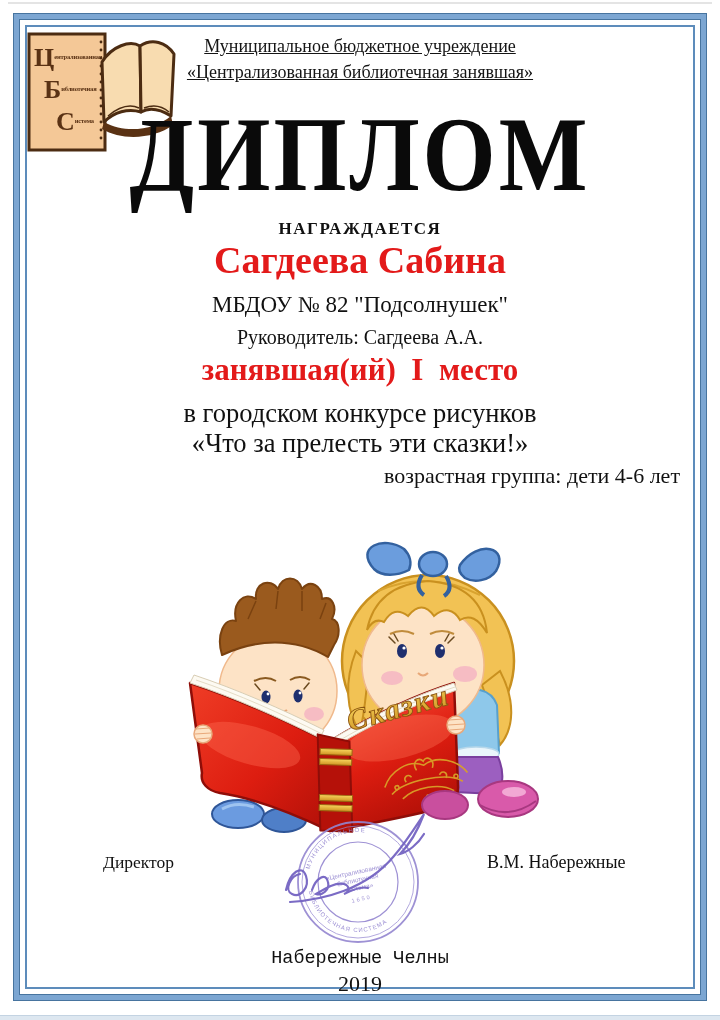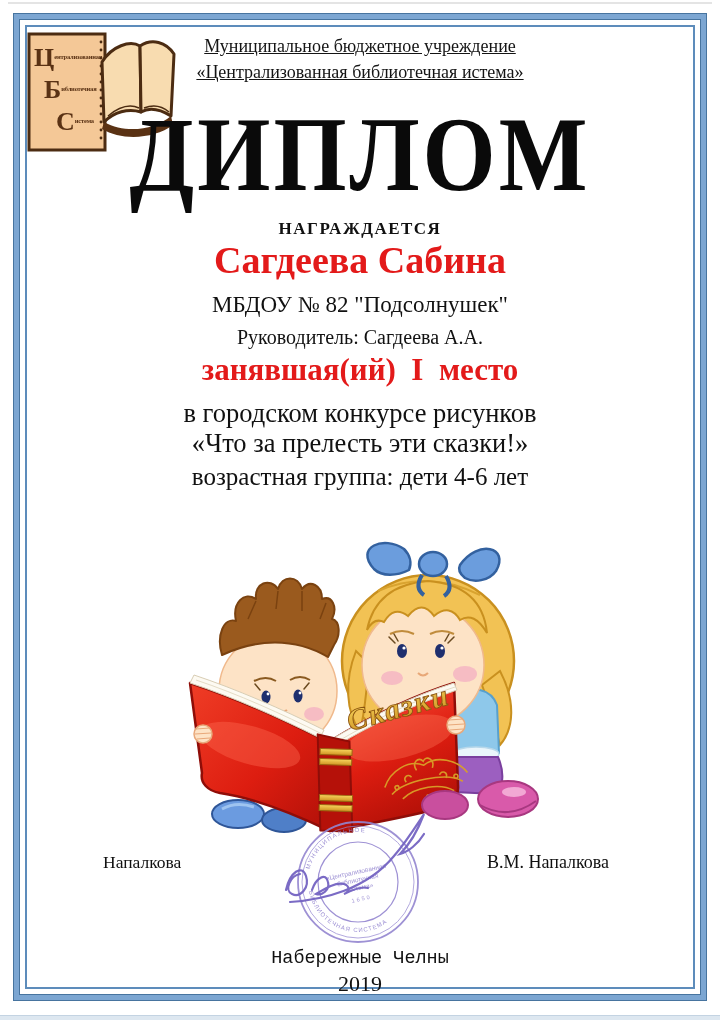--- a/index.html
+++ b/index.html
@@ -14,21 +14,21 @@
   .cblock{position:absolute;left:40px;right:40px;text-align:center;}
   .org{top:33px;font-size:18px;line-height:26px;color:#141414;text-decoration:underline;}
   .title{top:102px;font-size:94px;line-height:94px;font-weight:700;letter-spacing:3px;color:#0a0a0a;
          transform:scaleY(1.12);transform-origin:50% 0;}
   .awarded{top:219px;font-size:17px;font-weight:700;letter-spacing:1.5px;}
   .recipient{top:238px;font-size:38px;font-weight:700;color:#e31a1a;}
   .institution{top:292px;font-size:23px;}
   .supervisor{top:326px;font-size:20px;text-align:center;}
   .place{top:352px;font-size:31px;font-weight:700;color:#e31a1a;white-space:pre;}
   .contest{top:398px;font-size:26.5px;line-height:30px;}
-  .age{top:463px;font-size:25px;}
+  .age{top:463px;font-size:22px;text-align:right;}
   .illu{position:absolute;left:178px;top:533px;width:372px;height:302px;}
   .logo{position:absolute;left:26px;top:28px;width:152px;height:136px;}
   .stamp{position:absolute;left:270px;top:804px;width:176px;height:156px;}
   .sign-role{position:absolute;left:103px;top:852px;font-size:17.5px;}
   .sign-name{position:absolute;left:487px;top:852px;font-size:18px;}
   .city{top:948px;font-size:18.5px;font-family:Liberation Mono, monospace;}
   .year{top:971px;font-size:22px;}
 </style>
 </head>
 <body>
@@ -65,21 +65,21 @@
       <path d="M76,34 C86,18 104,12 114,18 L115,84 C102,80 88,84 78,94 Z" fill="#f8dcb0" stroke="#4c2c12" stroke-width="3" stroke-linejoin="round"></path>
       <path d="M114,18 C126,10 140,14 148,26 L145,88 C132,80 122,80 115,84 Z" fill="#f8dcb0" stroke="#4c2c12" stroke-width="3" stroke-linejoin="round"></path>
       <path d="M114,18 L115,84" stroke="#4c2c12" stroke-width="2" fill="none"></path>
       <path d="M82,88 C94,78 104,76 113,80" stroke="#4c2c12" stroke-width="1.5" fill="none"></path>
       <path d="M118,80 C128,76 136,78 143,84" stroke="#4c2c12" stroke-width="1.5" fill="none"></path>
     </g>
   </svg>
 
   <div class="cblock org">
     <div>Муниципальное бюджетное учреждение</div>
-    <div>«Централизованная библиотечная истема»</div>
+    <div>«Централизованная библиотечная занявшая»</div>
   </div>
 
   <div class="cblock title">ДИПЛОМ</div>
   <div class="cblock awarded">НАГРАЖДАЕТСЯ</div>
   <div class="cblock recipient">Сагдеева Сабина</div>
   <div class="cblock institution">МБДОУ № 82 "Подсолнушек"</div>
   <div class="cblock supervisor">Руководитель: Сагдеева А.А.</div>
   <div class="cblock place">занявшая(ий)  I  место</div>
   <div class="cblock contest">
     <div>в городском конкурсе рисунков</div>
@@ -225,20 +225,20 @@
       <text x="88" y="86" font-size="6.5">система»</text>
       <text x="88" y="97" font-size="5.5" letter-spacing="2">1650</text>
     </g>
     <g stroke="#7464c2" stroke-width="2.2" fill="none" stroke-linecap="round" opacity="0.95">
       <path d="M16,86 C20,68 32,60 36,72 C40,84 30,94 22,90 C14,86 20,72 30,70"></path>
       <path d="M42,86 C46,74 56,68 58,78 C60,86 52,92 46,90 C56,84 66,78 74,80 C80,82 80,88 74,90 C82,86 92,82 98,84"></path>
       <path d="M20,98 C52,96 96,86 124,52 C136,38 146,22 154,10 C148,26 140,40 130,50 C138,48 148,40 154,30"></path>
     </g>
   </svg>
 
-  <div class="sign-role">Напалкова</div>
-  <div class="sign-name">В.М. Напалкова</div>
+  <div class="sign-role">Директор</div>
+  <div class="sign-name">В.М. Набережные</div>
 
   <div class="cblock city">Набережные Челны</div>
   <div class="cblock year">2019</div>
 
   <div class="pageline-bottom"></div>
 </div>
 
 </body></html>

